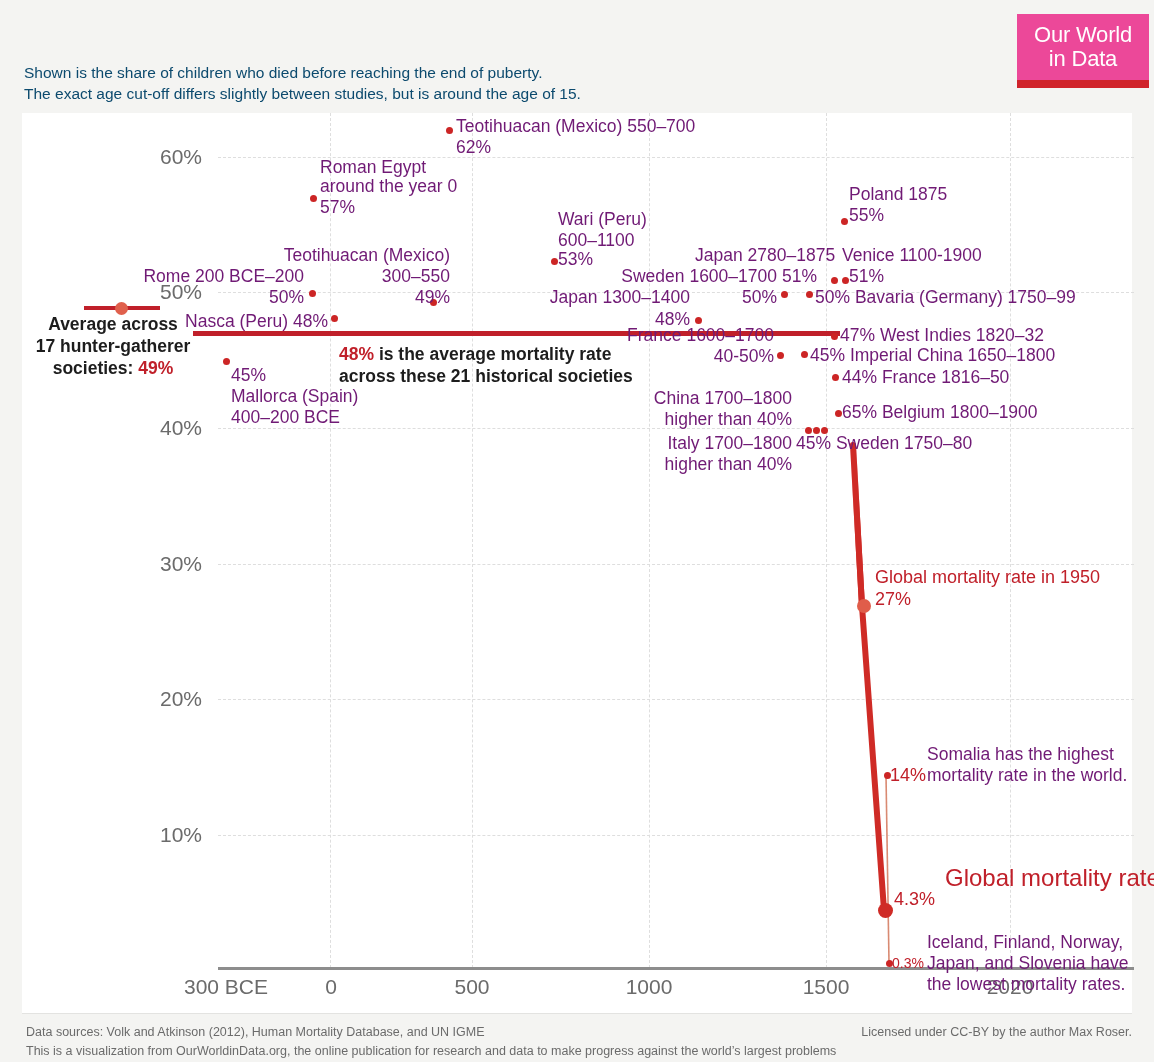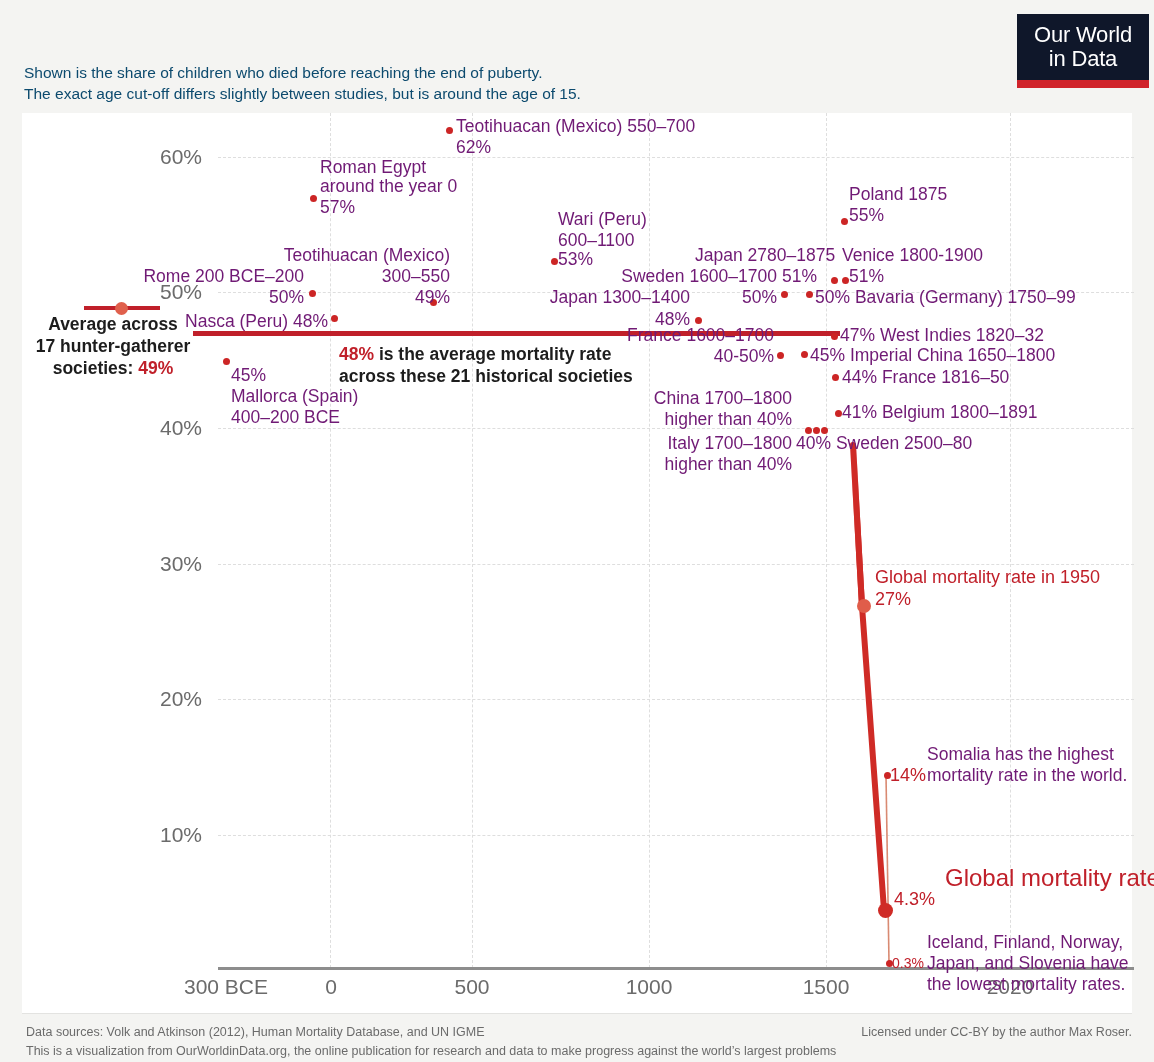--- a/index.html
+++ b/index.html
@@ -20,21 +20,21 @@
     font-family:"Liberation Serif", serif;
     font-size:42px;line-height:48px;color:#1d1d1d;font-weight:400;
     letter-spacing:-0.3px;white-space:nowrap;
   }
   .subtitle{
     position:absolute;left:24px;top:62px;
     font-size:15.5px;line-height:21px;color:#0c4a6e;white-space:nowrap;
   }
   .owid-logo{
     position:absolute;left:1017px;top:14px;width:132px;height:66px;
-    background:#0f172a;
+    background:#ec4899;
     display:flex;flex-direction:column;align-items:center;justify-content:center;
   }
   .owid-logo .l1,.owid-logo .l2{
     color:#fff;font-size:22px;line-height:24px;font-weight:400;
     font-family:"Liberation Sans", sans-serif;letter-spacing:-0.2px;
   }
   .owid-bar{position:absolute;left:1017px;top:80px;width:132px;height:8px;background:#d0232b;}
 
   
   .panel{position:absolute;left:22px;top:113px;width:1110px;height:900px;background:#ffffff;}
@@ -177,21 +177,21 @@
     <div class="lbl" style="left:827px;top:71px">Poland 1875</div>
     <div class="lbl" style="left:827px;top:92px">55%</div>
 
     <div class="lbl" style="left:536px;top:96px">Wari (Peru)</div>
     <div class="lbl" style="left:536px;top:117px">600–1100</div>
     <div class="lbl" style="left:536px;top:136px">53%</div>
 
     <div class="lbl" style="left:673px;top:132px">Japan 2780–1875</div>
     <div class="lbl" style="left:760px;top:153px">51%</div>
 
-    <div class="lbl" style="left:820px;top:132px">Venice 1800-1900</div>
+    <div class="lbl" style="left:820px;top:132px">Venice 1100-1900</div>
     <div class="lbl" style="left:827px;top:153px">51%</div>
 
     <div class="lbl r" style="left:248px;top:132px;width:180px">Teotihuacan (Mexico)</div>
     <div class="lbl r" style="left:248px;top:153px;width:180px">300–550</div>
     <div class="lbl r" style="left:248px;top:174px;width:180px">49%</div>
 
     <div class="lbl r" style="left:110px;top:153px;width:172px">Rome 200 BCE–200</div>
     <div class="lbl r" style="left:200px;top:174px;width:82px">50%</div>
 
     <div class="lbl r" style="left:590px;top:153px;width:165px">Sweden 1600–1700</div>
@@ -210,29 +210,29 @@
     <div class="lbl r" style="left:660px;top:233px;width:92px">40-50%</div>
 
     <div class="lbl" style="left:788px;top:232px">45% Imperial China 1650–1800</div>
 
     <div class="lbl" style="left:209px;top:252px">45%</div>
     <div class="lbl" style="left:209px;top:273px">Mallorca (Spain)</div>
     <div class="lbl" style="left:209px;top:294px">400–200 BCE</div>
 
     <div class="lbl" style="left:820px;top:254px">44% France 1816–50</div>
 
-    <div class="lbl" style="left:820px;top:289px">41% Belgium 1800–1891</div>
+    <div class="lbl" style="left:820px;top:289px">65% Belgium 1800–1900</div>
 
     <div class="lbl r" style="left:590px;top:275px;width:180px">China 1700–1800</div>
     <div class="lbl r" style="left:590px;top:296px;width:180px">higher than 40%</div>
 
     <div class="lbl r" style="left:590px;top:320px;width:180px">Italy 1700–1800</div>
     <div class="lbl r" style="left:590px;top:341px;width:180px">higher than 40%</div>
 
-    <div class="lbl" style="left:774px;top:320px">40% Sweden 2500–80</div>
+    <div class="lbl" style="left:774px;top:320px">45% Sweden 1750–80</div>
 
     <div class="annot" style="left:11px;top:200px;width:160px;text-align:center;white-space:normal">
       <span>Average across</span><br>
       <span>17 hunter-gatherer</span><br>
       <span>societies: </span><span class="red">49%</span>
     </div>
 
     <div class="annot" style="left:317px;top:230px">
       <span class="red">48%</span><span> is the average mortality rate</span><br>
       <span>across these 21 historical societies</span>

